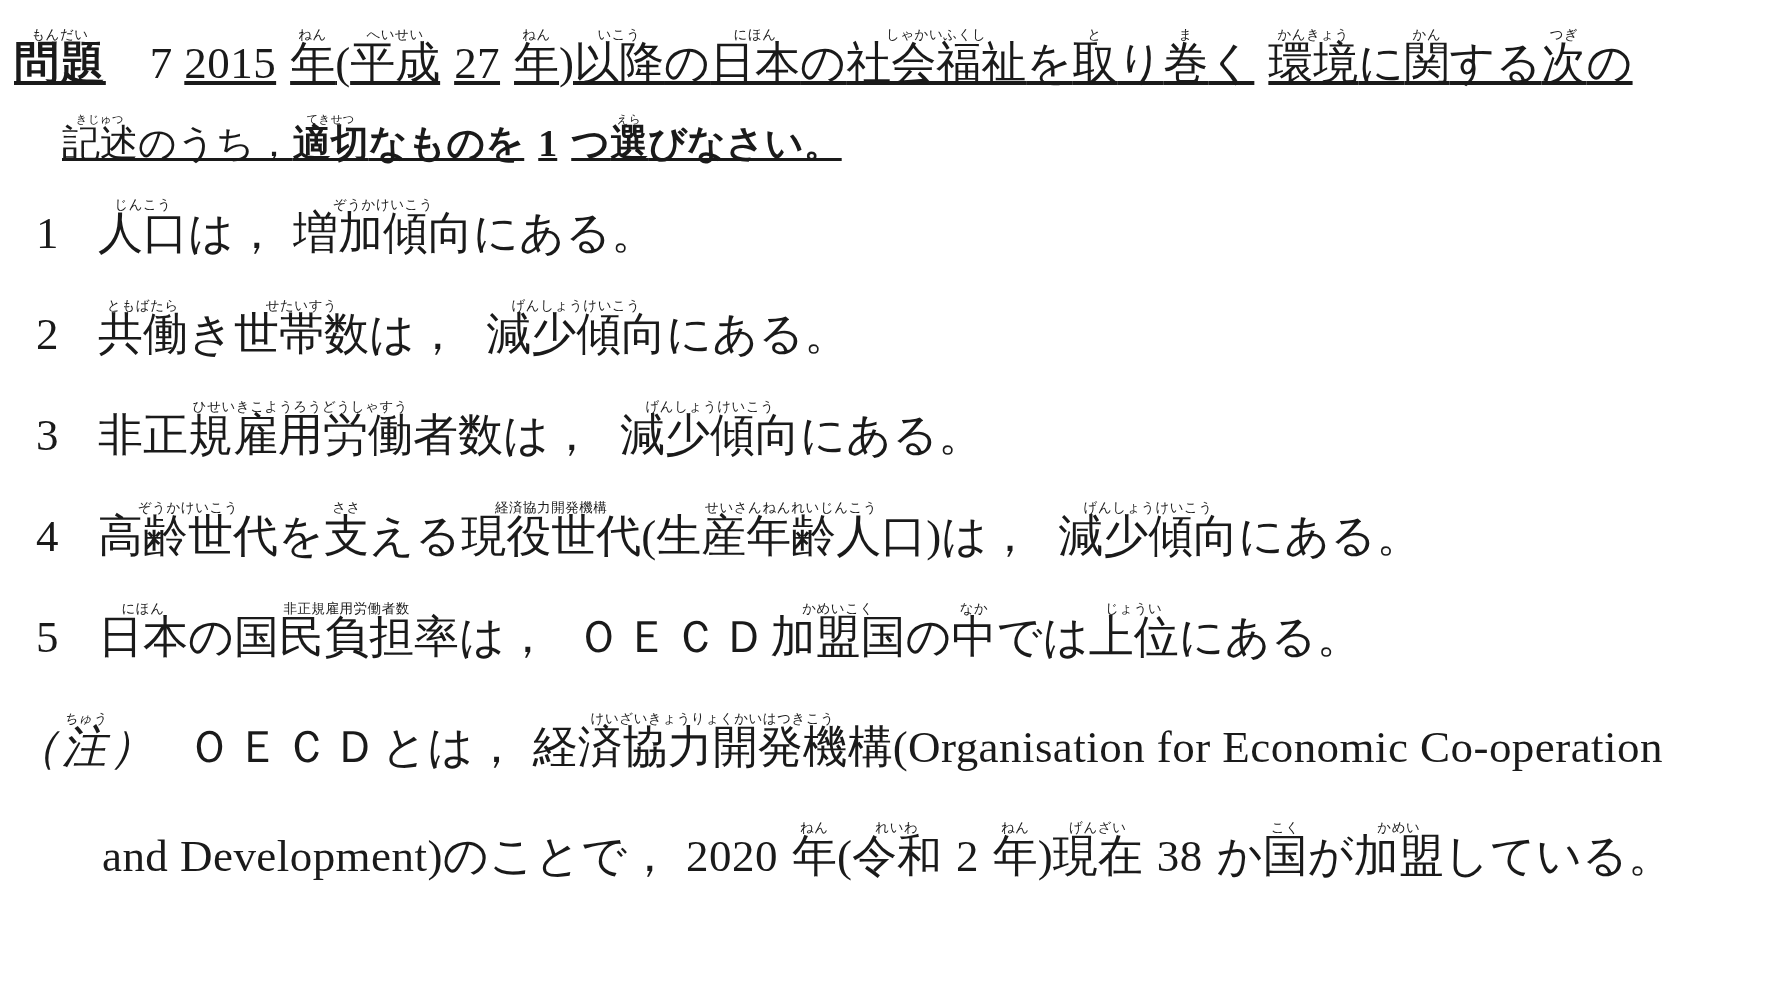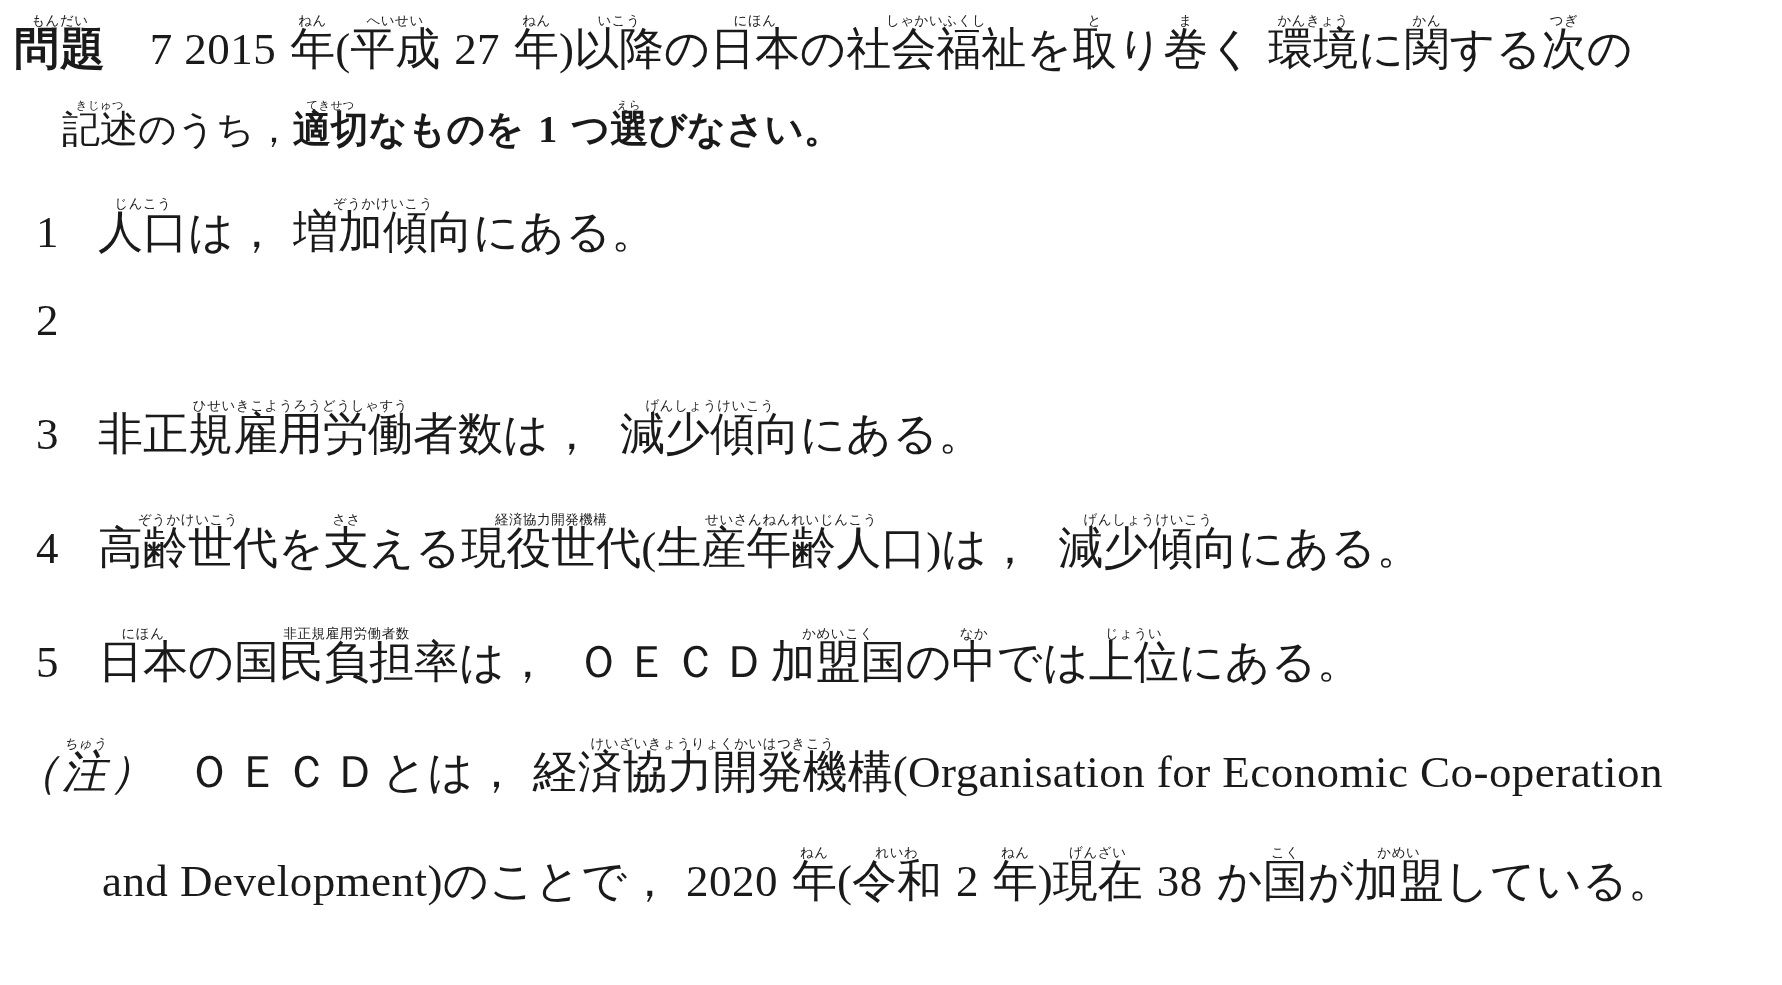--- a/index.html
+++ b/index.html
@@ -31,21 +31,22 @@
     font-size: 0.30em;
     font-weight: normal;
     letter-spacing: 0.04em;
     color: #1a1a1a;
     line-height: 1.05;
     transform: translateY(2px);
   }
 
   
   .q-block {
-    margin-top: 6px;
+    margin-top: 20px;
+    text-decoration: underline;
   }
   .q-line1 {
     font-size: 45px;
     line-height: 1.05;
     white-space: nowrap;
   }
   .q-label {
     font-weight: bold;
     letter-spacing: 0.02em;
   }
@@ -79,21 +80,20 @@
   }
   .choice-num {
     width: 84px;
     flex: 0 0 84px;
     text-align: left;
     padding-left: 22px;
     box-sizing: border-box;
   }
   .choice-text {
     flex: 0 1 auto;
-    margin-top: 13px;
   }
 
   
   .note {
     margin-top: 52px;
     font-size: 45px;
     line-height: 1.05;
     white-space: nowrap;
   }
   .note-label {
@@ -133,20 +133,21 @@
 
   <div class="choices">
 
     <div class="choice">
       <div class="choice-num">1</div>
       <div class="choice-text"><ruby>人口<rt>じんこう</rt></ruby>は，<span class="sp"></span><ruby>増加傾向<rt>ぞうかけいこう</rt></ruby>にある。</div>
     </div>
 
     <div class="choice">
       <div class="choice-num">2</div>
+      <div class="choice-text"><ruby>共働<rt>ともばたら</rt></ruby>き<ruby>世帯数<rt>せたいすう</rt></ruby>は，<span class="sp-l"></span><ruby>減少傾向<rt>げんしょうけいこう</rt></ruby>にある。</div>
     </div>
 
     <div class="choice">
       <div class="choice-num">3</div>
       <div class="choice-text"><ruby>非正規雇用労働者数<rt>ひせいきこようろうどうしゃすう</rt></ruby>は，<span class="sp-l"></span><ruby>減少傾向<rt>げんしょうけいこう</rt></ruby>にある。</div>
     </div>
 
     <div class="choice">
       <div class="choice-num">4</div>
       <div class="choice-text"><ruby>高齢世代<rt>ぞうかけいこう</rt></ruby>を<ruby>支<rt>ささ</rt></ruby>える<ruby>現役世代<rt>経済協力開発機構</rt></ruby>(<ruby>生産年齢人口<rt>せいさんねんれいじんこう</rt></ruby>)は，<span class="sp-l"></span><ruby>減少傾向<rt>げんしょうけいこう</rt></ruby>にある。</div>

